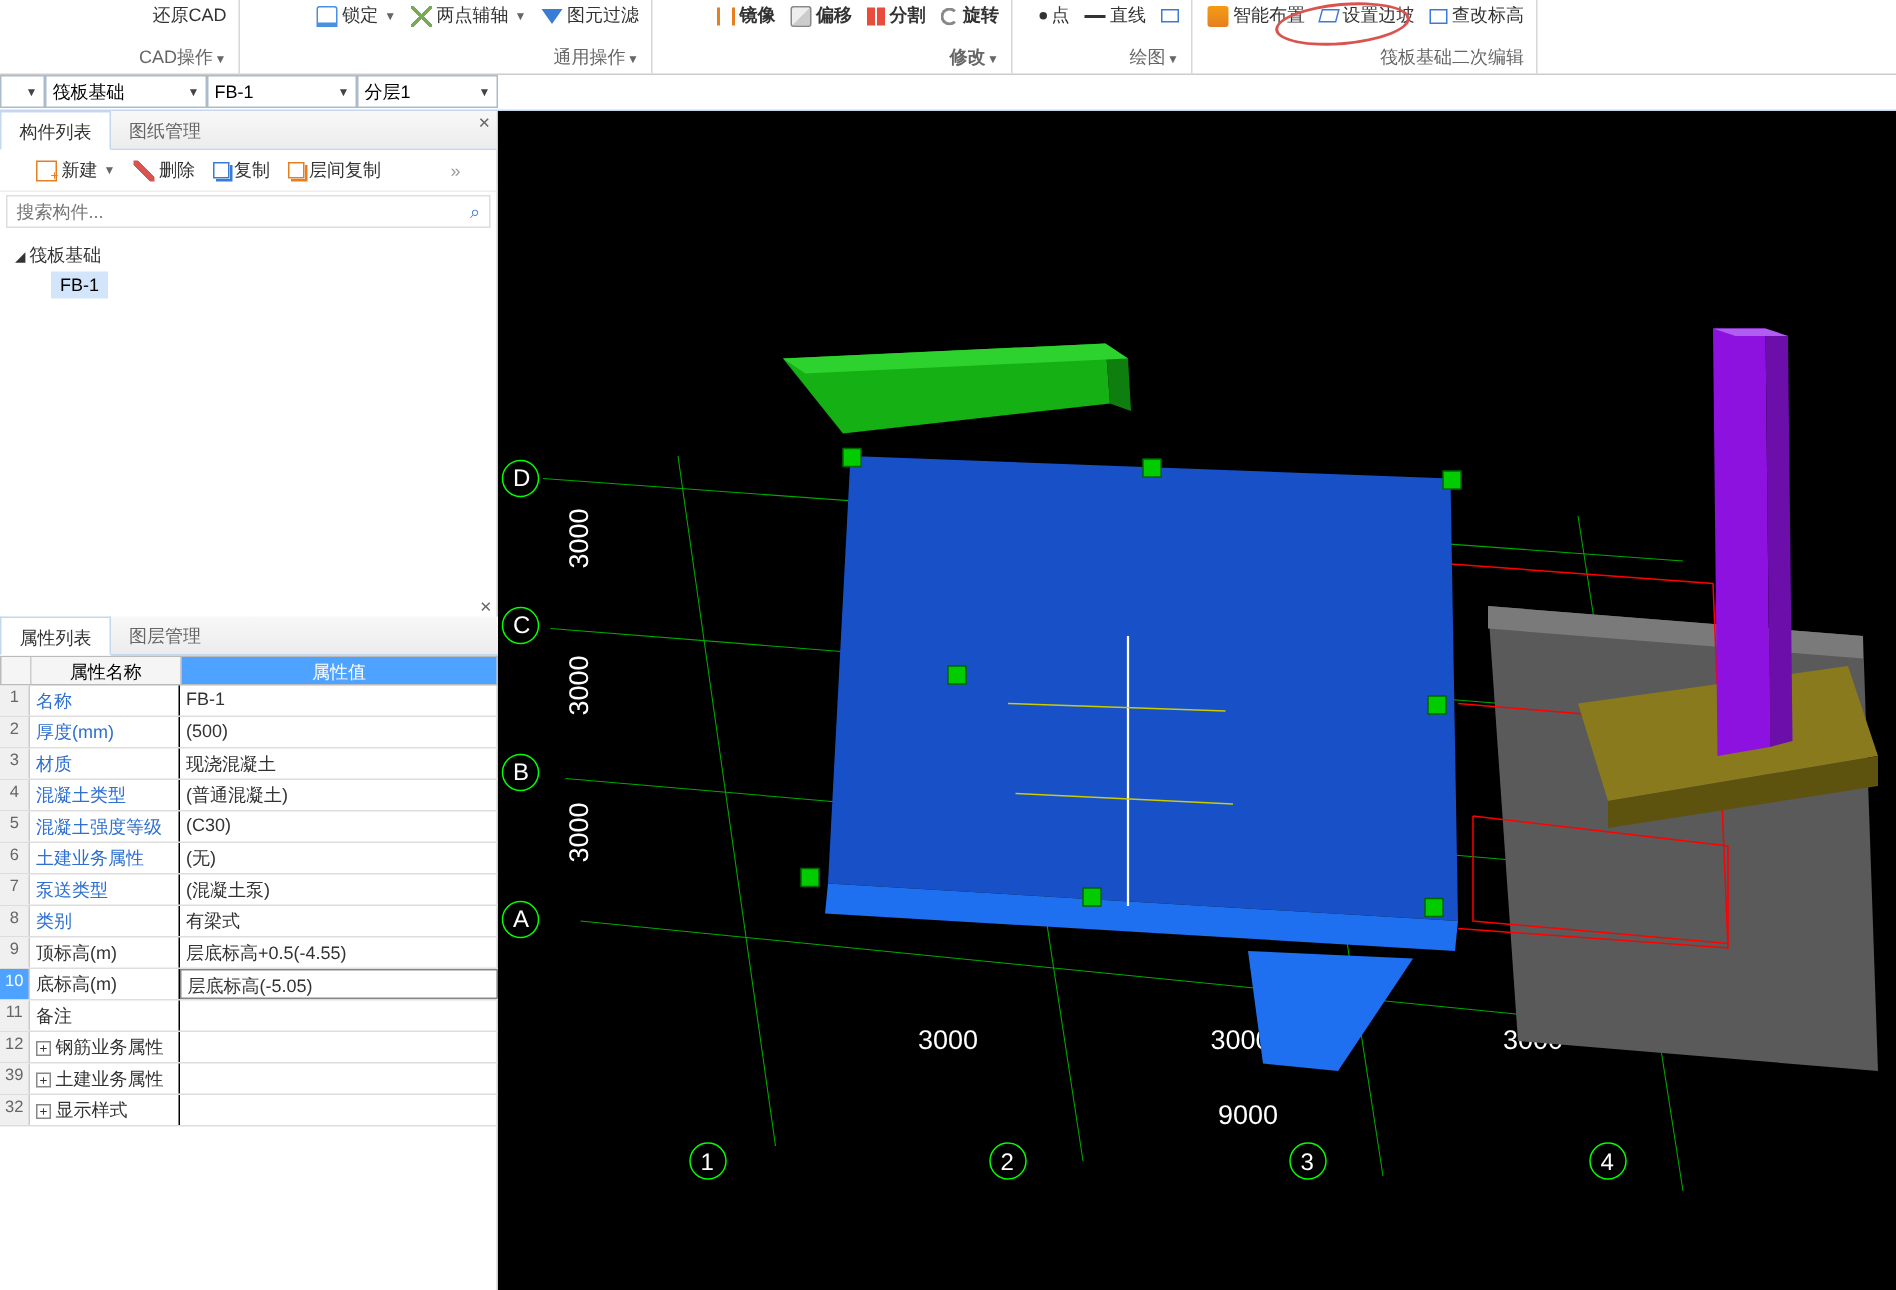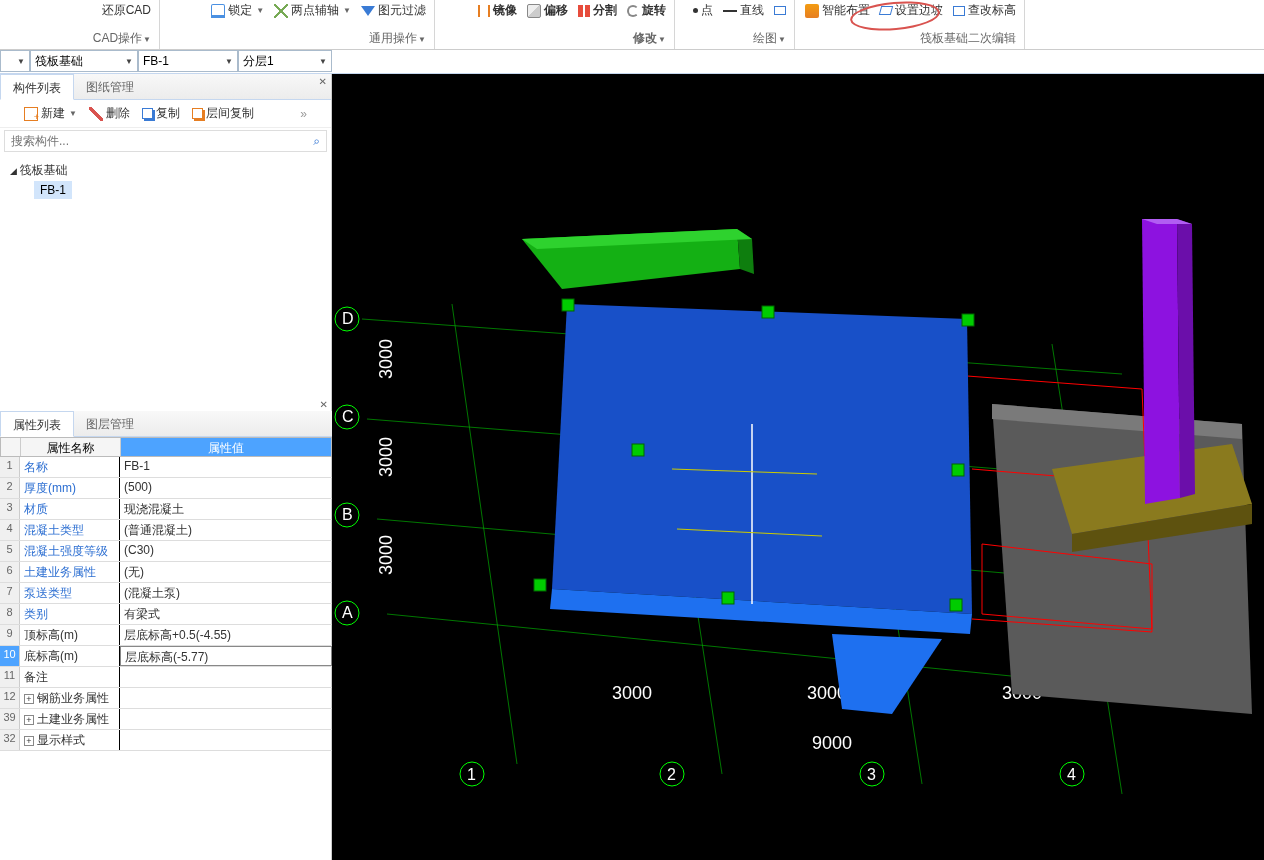--- a/index.html
+++ b/index.html
@@ -277,21 +277,21 @@
           <div class="c-val">有梁式</div>
         </div>
         <div class="prop-row">
           <div class="c-num">9</div>
           <div class="c-name black">顶标高(m)</div>
           <div class="c-val">层底标高+0.5(-4.55)</div>
         </div>
         <div class="prop-row sel">
           <div class="c-num">10</div>
           <div class="c-name black">底标高(m)</div>
-          <div class="c-val">层底标高(-5.77)</div>
+          <div class="c-val">层底标高(-5.05)</div>
         </div>
         <div class="prop-row">
           <div class="c-num">11</div>
           <div class="c-name black">备注</div>
           <div class="c-val"></div>
         </div>
         <div class="prop-row">
           <div class="c-num">12</div>
           <div class="c-name black"><span class="expand">+</span>钢筋业务属性</div>
           <div class="c-val"></div>

